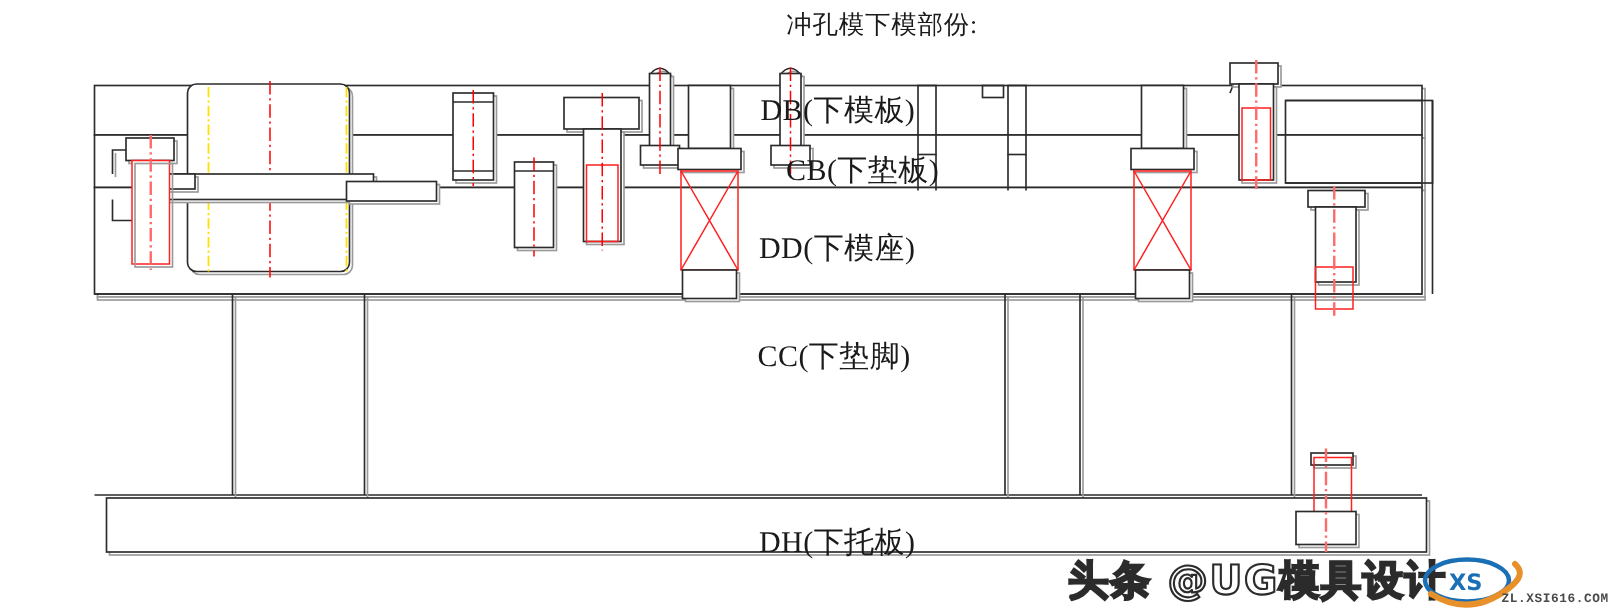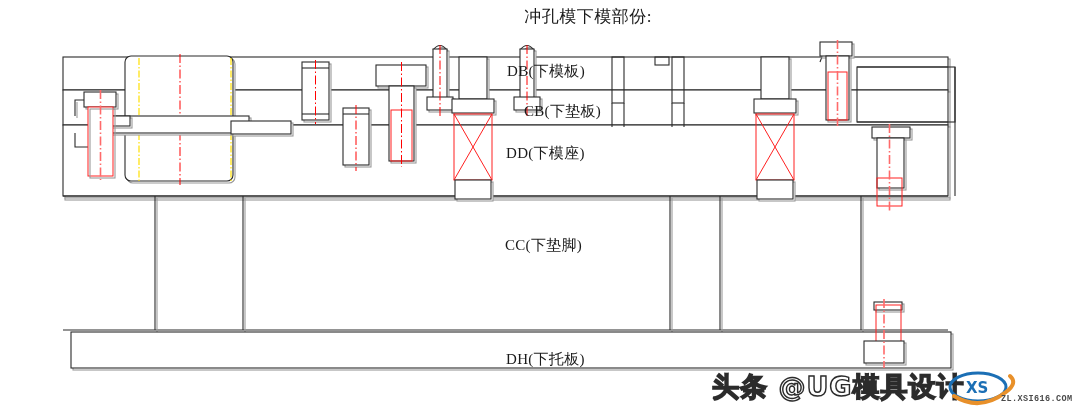--- a/index.html
+++ b/index.html
@@ -34,28 +34,28 @@
   #title {
     left: 0;
     top: 8px;
     width: 1080px;
     text-align: center;
     font-size: 17px;
     letter-spacing: 0.5px;
     margin-left: 48px;
   }
   .plate-label {
-    font-size: 15px;
+    font-size: 20px;
     letter-spacing: 0.3px;
     text-align: center;
   }
   #lbl-db  { left: 507px; top: 64px; }
   #lbl-cb  { left: 524px; top: 104px; }
-  #lbl-dd  { left: 506px; top: 146px; }
-  #lbl-cc  { left: 505px; top: 238px; }
+  #lbl-dd  { left: 506px; top: 156px; }
+  #lbl-cc  { left: 505px; top: 228px; }
   #lbl-dh  { left: 506px; top: 352px; }
 
   
   #wm-toutiao {
     position: absolute;
     left: 712px;
     top: 369px;
     font-family: "DejaVu Sans", sans-serif;
     font-size: 27px;
     font-weight: 700;

